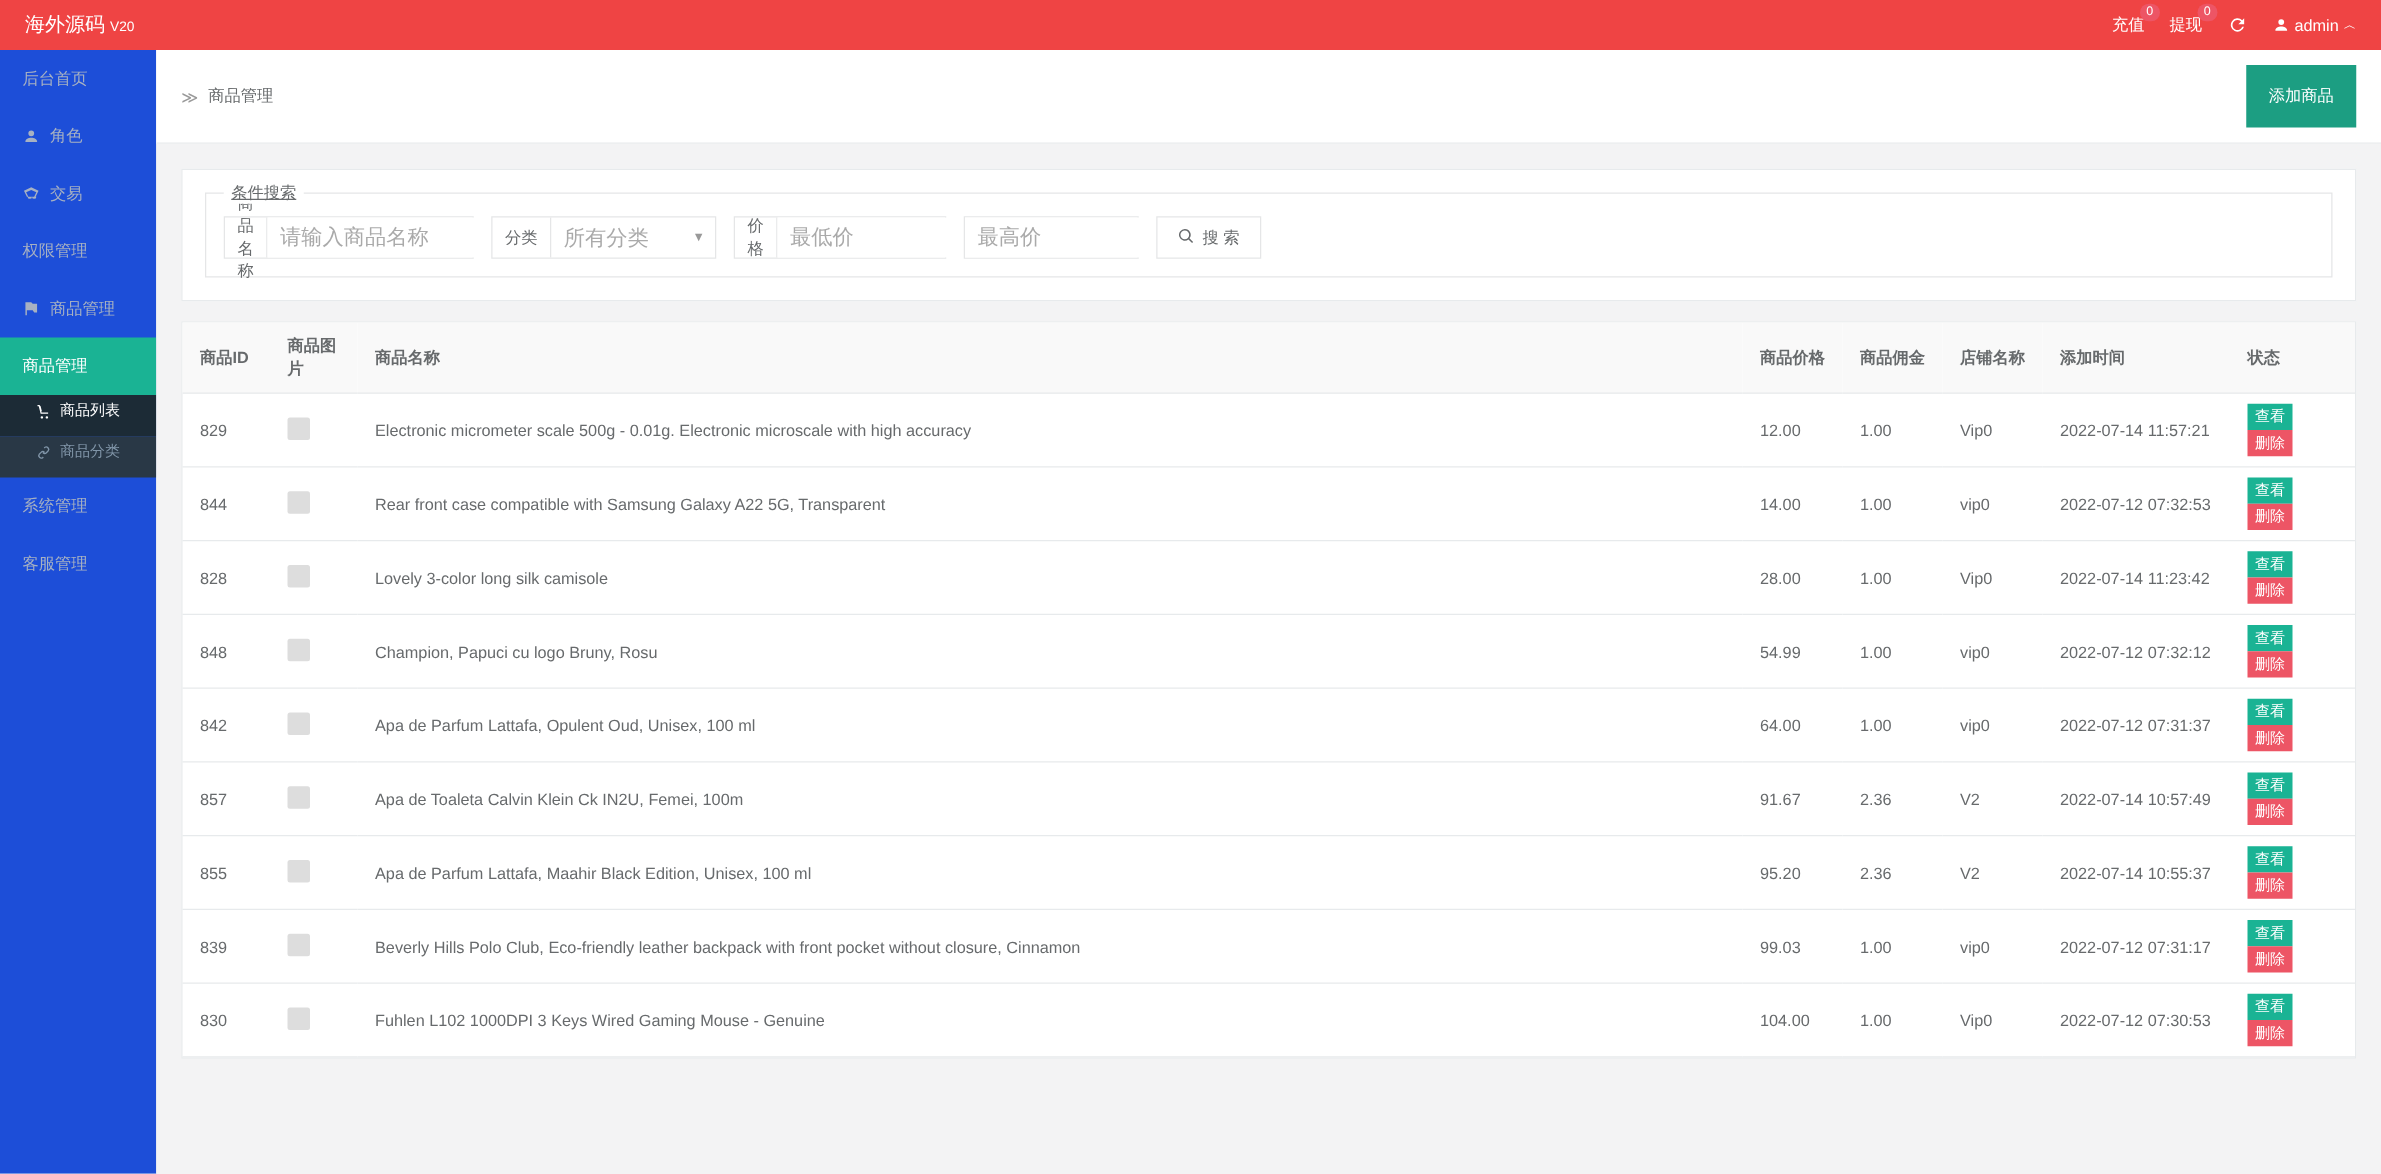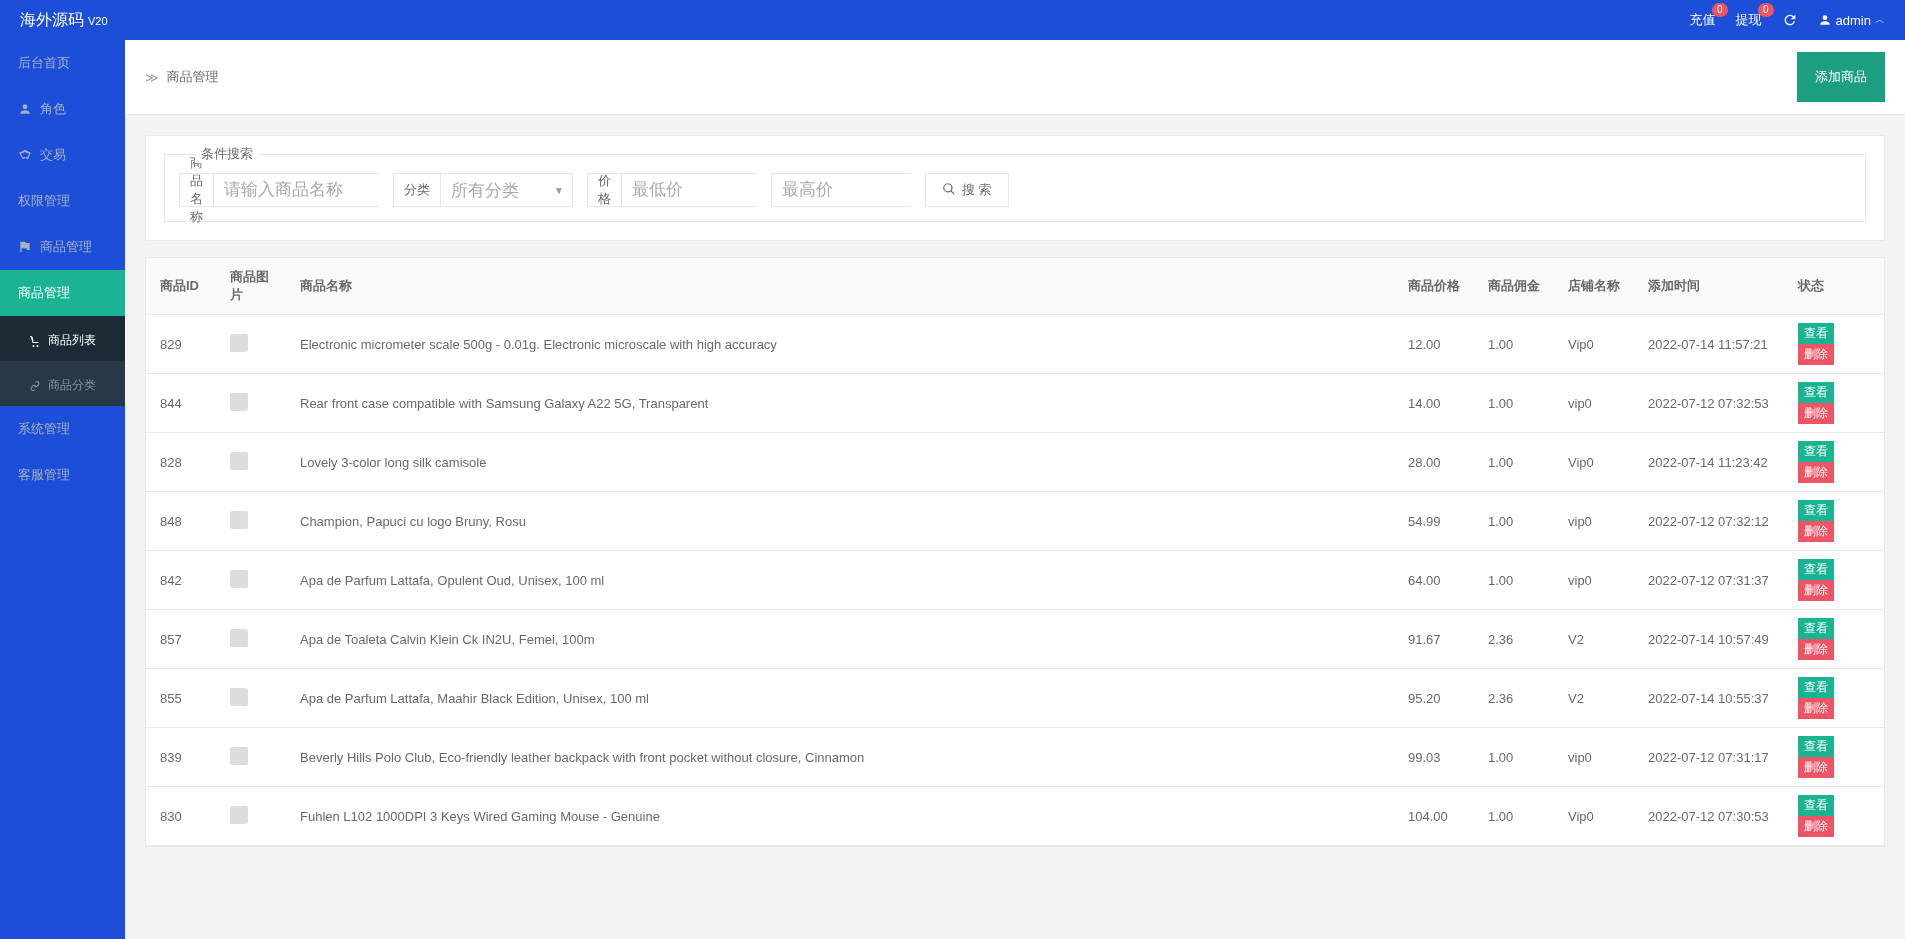--- a/index.html
+++ b/index.html
@@ -1,39 +1,39 @@
 <!DOCTYPE html>
 <html><head>
 <meta charset="utf-8">
 <style>
 * { margin: 0; padding: 0; box-sizing: border-box; }
 body { font-family: "Microsoft YaHei", Arial, sans-serif; font-size: 13px; color: #333; background: #f0f0f0; }
-.header { background: #1d4ed8; color: #fff; height: 40px; display: flex; align-items: center; justify-content: space-between; padding: 0 20px; }
+.header { background: #ef4444; color: #fff; height: 40px; display: flex; align-items: center; justify-content: space-between; padding: 0 20px; }
 .logo { display: flex; align-items: baseline; font-size: 16px; font-weight: 500; }
 .logo sup { font-size: 11px; margin-left: 4px; font-weight: normal; }
 .header-right { display: flex; align-items: center; gap: 20px; }
 .header-item { position: relative; cursor: pointer; font-size: 13px; display: flex; align-items: center; gap: 4px; }
 .badge { position: absolute; top: -8px; right: -12px; background: #ed5565; color: #fff; border-radius: 8px; padding: 0 5px; font-size: 10px; line-height: 14px; min-width: 14px; text-align: center; }
 .container { display: flex; height: calc(100vh - 40px); }
 .sidebar { width: 125px; background: #1d4ed8; color: #a7b1c2; flex-shrink: 0; }
 .sidebar-item { padding: 14px 18px; cursor: pointer; display: flex; align-items: center; gap: 8px; font-size: 13px; }
 .sidebar-item.active { background: #1ab394; color: #fff; }
-.sidebar-sub { padding: 16px 18px 12px 28px; cursor: pointer; display: flex; align-items: center; gap: 6px; font-size: 12px; background: #293846; }
+.sidebar-sub { padding: 4px 18px 12px 28px; cursor: pointer; display: flex; align-items: center; gap: 6px; font-size: 12px; background: #293846; }
 .sidebar-sub.active { background: #1c2b36; color: #fff; }
 .sidebar-sub.dim { color: #8095a8; }
 .icon-sm { display: inline-flex; width: 14px; height: 14px; align-items: center; justify-content: center; }
 .main { flex: 1; overflow: auto; background: #f3f3f4; }
 .page-header { background: #fff; border-bottom: 1px solid #e7eaec; padding: 12px 20px; display: flex; align-items: center; justify-content: space-between; }
 .breadcrumb { display: flex; align-items: center; gap: 8px; color: #676a6c; }
 .add-btn { background: #1c9e82; color: #fff; padding: 16px 18px; border: none; cursor: pointer; font-size: 13px; }
 .content { padding: 20px; }
 .panel { background: #fff; border: 1px solid #e7eaec; }
 .search-box { padding: 18px; }
 .fieldset { border: 1px solid #e5e6e7; padding: 18px 14px 14px; position: relative; }
-.fieldset-title { position: absolute; top: -10px; left: 30px; background: #fff; padding: 0 6px; color: #676a6c; font-size: 13px; }
+.fieldset-title { position: absolute; top: -10px; left: 14px; background: #fff; padding: 0 6px; color: #676a6c; font-size: 13px; text-decoration: underline; }
 .search-row { display: flex; gap: 14px; align-items: center; flex-wrap: wrap; }
 .input-group { display: flex; align-items: center; border: 1px solid #e5e6e7; height: 34px; background: #fff; }
 .input-label { padding: 0 10px; color: #676a6c; border-right: 1px solid #e5e6e7; height: 100%; display: flex; align-items: center; font-size: 13px; }
 .input-field { border: none; outline: none; padding: 0 10px; height: 100%; font-size: 17px; flex: 1; color: #333; }
 .input-field::placeholder { color: #aaa; }
 .select-wrap { position: relative; padding-right: 24px; }
 .select-arrow { position: absolute; right: 8px; top: 50%; transform: translateY(-50%); color: #999; font-size: 10px; }
 .search-btn { border: 1px solid #e5e6e7; background: #fff; padding: 0 16px; height: 34px; cursor: pointer; display: flex; align-items: center; gap: 6px; color: #676a6c; font-size: 13px; }
 .table { width: 100%; border-collapse: collapse; }
 .table th { text-align: left; padding: 10px 14px; font-weight: 600; font-size: 13px; color: #676a6c; border-bottom: 1px solid #e7eaec; background: #f9f9f9; }

